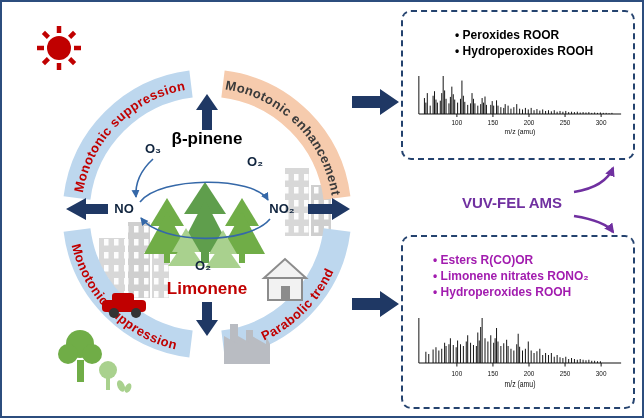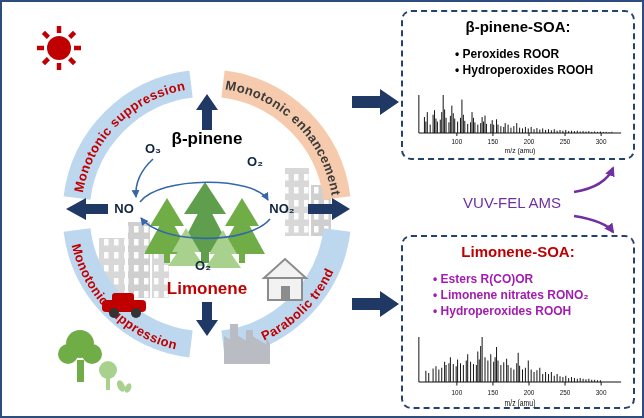--- a/index.html
+++ b/index.html
@@ -3,21 +3,21 @@
 <meta charset="utf-8">
 <style>
   html,body{margin:0;padding:0;background:#fff;}
   .frame{position:relative;width:644px;height:418px;background:#ffffff;border:2px solid #2c4d7e;
          box-sizing:border-box;overflow:hidden;font-family:"Liberation Sans","DejaVu Sans",sans-serif;}
   .bg{position:absolute;left:0;top:0;font-family:"Liberation Sans","DejaVu Sans",sans-serif;}
   .arc-label{font-size:13px;font-weight:bold;letter-spacing:.4px;}
   .species{font-size:13px;font-weight:bold;fill:#10243e;}
   .big-label{font-size:17px;font-weight:bold;}
   .ams{position:absolute;left:446px;top:192px;width:128px;text-align:center;
-       font-weight:normal;font-size:15px;color:#7030a0;}
+       font-weight:bold;font-size:15px;color:#7030a0;}
   .panel{position:absolute;border:2px dashed #24426e;border-radius:10px;box-sizing:border-box;
          padding:4px 8px;background:transparent;}
   .panel-top{left:399px;top:8px;width:234px;height:150px;}
   .panel-bottom{left:399px;top:233px;width:234px;height:174px;}
   .ptitle{font-weight:bold;font-size:15px;text-align:center;margin:2px 0 3px 0;}
   .blist{list-style:none;margin:12px;padding:0 0 0 10px;font-weight:bold;font-size:12px;}
   .blist li{margin:2px 0;}
   .blist li::before{content:"• ";}
   .panel-top .blist{padding-left:32px;}
   .spec{display:block;margin:2px auto 0 auto;}
@@ -156,21 +156,20 @@
     <polygon points="350,94 378,94 378,87 397,100 378,113 378,106 350,106" fill="#1f3864"></polygon>
     <polygon points="350,296 378,296 378,289 397,302 378,315 378,308 350,308" fill="#1f3864"></polygon>
 
     <path d="M572,190 Q603,185 611,166" fill="none" stroke="#7030a0" stroke-width="2.6" marker-end="url(#arrP)"></path>
     <path d="M572,214 Q603,219 611,230" fill="none" stroke="#7030a0" stroke-width="2.6" marker-end="url(#arrP)"></path>
   </svg>
 
   <div class="ams">VUV-FEL AMS</div>
 
   <div class="panel panel-top" id="panel0">
-    <div class="ptitle" style="color: rgb(0, 0, 0);">β-pinene-SOA:</div>
     <ul class="blist" style="color: rgb(0, 0, 0);">
       <li>Peroxides ROOR</li>
       <li>Hydroperoxides ROOH</li>
     </ul>
     <svg class="spec" id="spec0" width="216" height="66" viewBox="0 0 220 66" preserveAspectRatio="none">
         <line x1="13.672727272727272" x2="13.672727272727272" y1="44" y2="28.04" stroke="#111" stroke-width="1"></line>
         <line x1="15.14181818181818" x2="15.14181818181818" y1="44" y2="32.6" stroke="#111" stroke-width="1"></line>
         <line x1="16.61090909090909" x2="16.61090909090909" y1="44" y2="23.099999999999998" stroke="#111" stroke-width="1"></line>
         <line x1="19.549090909090907" x2="19.549090909090907" y1="44" y2="35.64" stroke="#111" stroke-width="1"></line>
         <line x1="22.487272727272728" x2="22.487272727272728" y1="44" y2="25.76" stroke="#111" stroke-width="1"></line>
@@ -258,21 +257,20 @@
         <text x="120.18181818181817" y="55" text-anchor="middle" font-size="6.5" fill="#111">200</text>
         <line x1="156.9090909090909" x2="156.9090909090909" y1="44" y2="47" stroke="#111" stroke-width="1"></line>
         <text x="156.9090909090909" y="55" text-anchor="middle" font-size="6.5" fill="#111">250</text>
         <line x1="193.63636363636363" x2="193.63636363636363" y1="44" y2="47" stroke="#111" stroke-width="1"></line>
         <text x="193.63636363636363" y="55" text-anchor="middle" font-size="6.5" fill="#111">300</text>
         <text x="111" y="64" text-anchor="middle" font-size="7" fill="#111">m/z (amu)</text>
       </svg>
   </div>
 
   <div class="panel panel-bottom" id="panel1">
-    <div class="ptitle" style="color: rgb(192, 0, 0);">Limonene-SOA:</div>
     <ul class="blist" style="color: #a21caf;">
       <li>Esters R(CO)OR</li>
       <li>Limonene nitrates RONO₂</li>
       <li>Hydroperoxides ROOH</li>
     </ul>
     <svg class="spec" id="spec1" width="216" height="78" viewBox="0 0 220 66" preserveAspectRatio="none">
         <line x1="15.14181818181818" x2="15.14181818181818" y1="44" y2="34.5" stroke="#111" stroke-width="1"></line>
         <line x1="18.08" x2="18.08" y1="44" y2="36.4" stroke="#111" stroke-width="1"></line>
         <line x1="22.487272727272728" x2="22.487272727272728" y1="44" y2="32.6" stroke="#111" stroke-width="1"></line>
         <line x1="25.42545454545455" x2="25.42545454545455" y1="44" y2="30.700000000000003" stroke="#111" stroke-width="1"></line>

